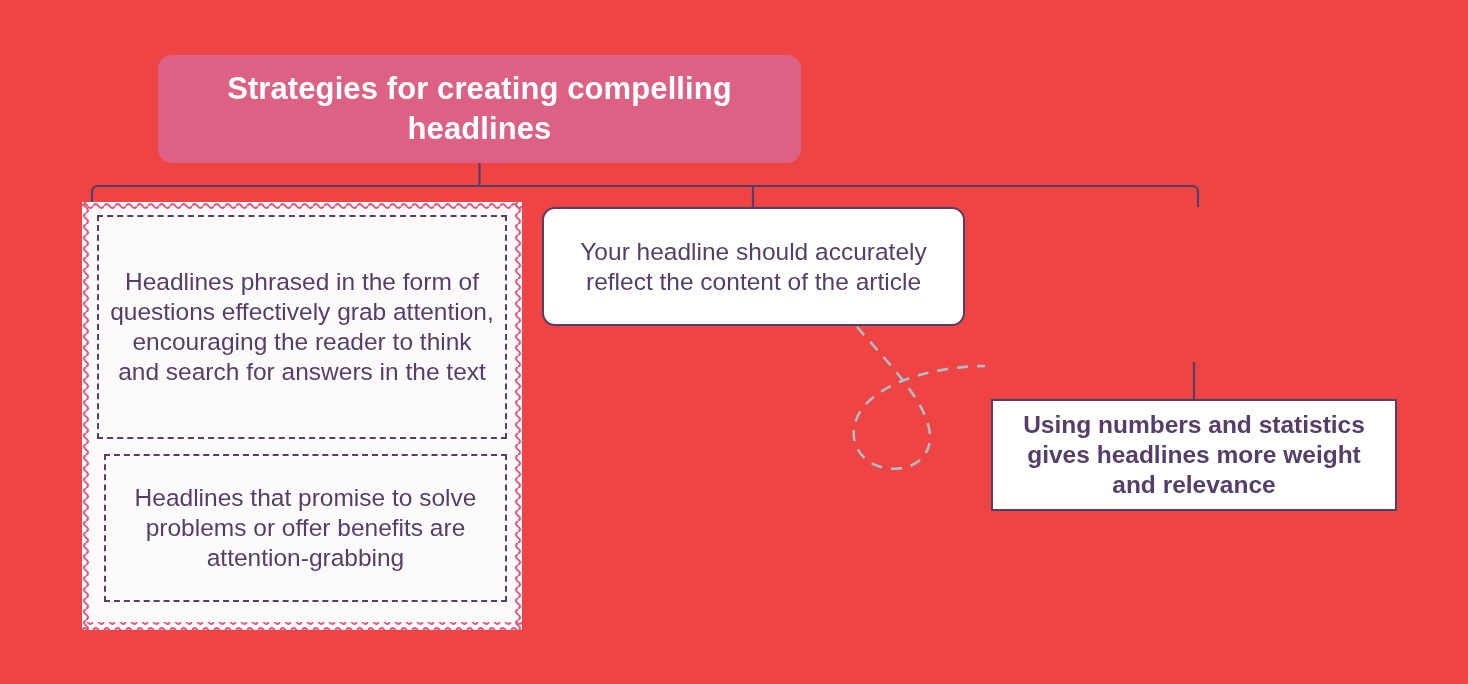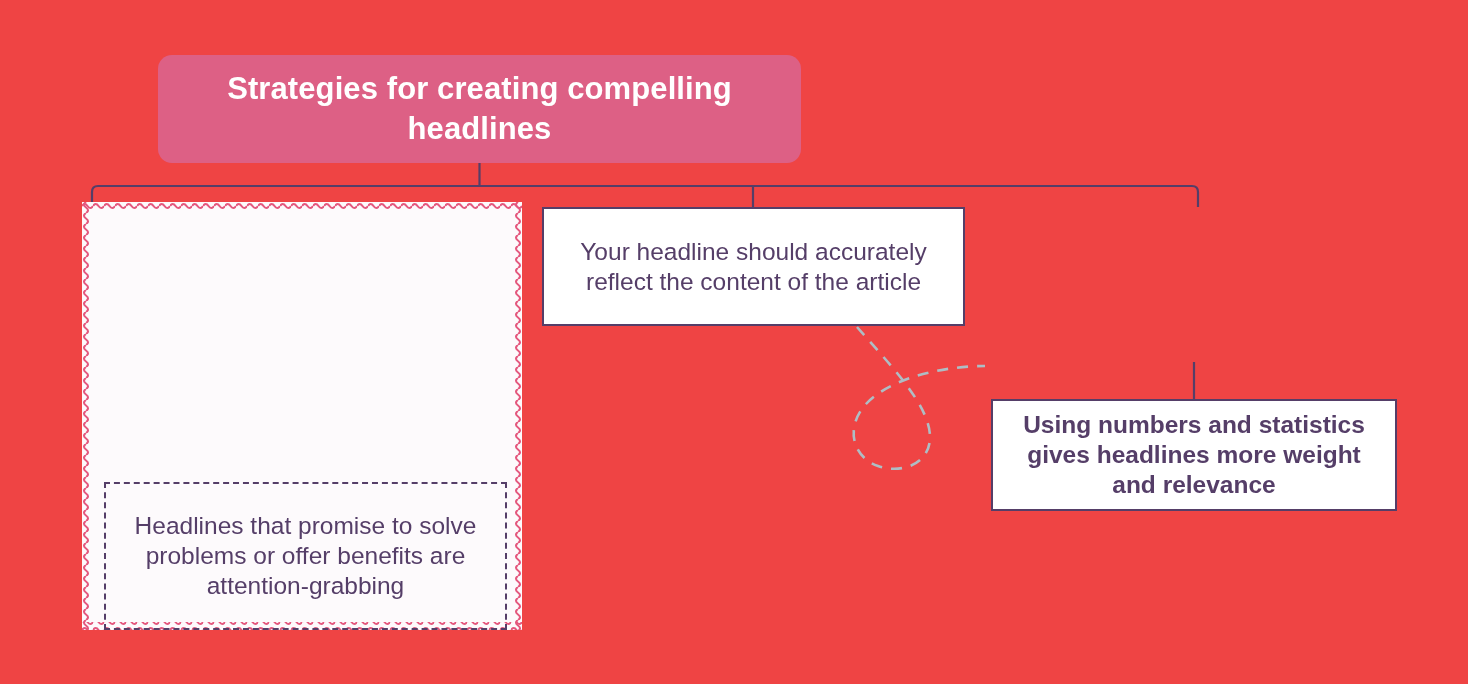--- a/index.html
+++ b/index.html
@@ -148,27 +148,30 @@
         <pattern id="waveV" patternUnits="userSpaceOnUse" width="8" height="11">
           <path d="M 4 0 q -4 2.75 0 5.5 q 4 2.75 0 5.5" fill="none" stroke="#e4587e" stroke-width="2.1"></path>
         </pattern>
       </defs>
       <rect x="0" y="0" width="440" height="8" fill="url(#waveH)"></rect>
       <rect x="0" y="420" width="440" height="8" fill="url(#waveH)"></rect>
       <rect x="0" y="0" width="8" height="428" fill="url(#waveV)"></rect>
       <rect x="432" y="0" width="8" height="428" fill="url(#waveV)"></rect>
     </svg>
 
+    <div class="leaf-dashed" style="left:15px; top:13px; width:410px; height:224px;">
+      <div class="leaf-text">Headlines phrased in the form of questions effectively grab attention, encouraging the reader to think and search for answers in the text</div>
+    </div>
 
-    <div class="leaf-dashed" style="left:22px; top:280px; width:403px; height:148px;">
+    <div class="leaf-dashed" style="left:22px; top:252px; width:403px; height:148px;">
       <div class="leaf-text">Headlines that promise to solve problems or offer benefits are attention-grabbing</div>
     </div>
   </div>
 
-  <div class="leaf" style="left:542px; top:207px; width:423px; height:119px;">
+  <div class="leaf" style="left:542px; top:207px; width:423px; height:119px;border-radius:13px;">
     <div class="leaf-text">Your headline should accurately reflect the content of the article</div>
   </div>
 
 
   <div class="leaf" style="left:991px; top:399px; width:406px; height:112px;font-weight:bold;">
     <div class="leaf-text">Using numbers and statistics gives headlines more weight and relevance</div>
   </div>
 
 </div>
 

